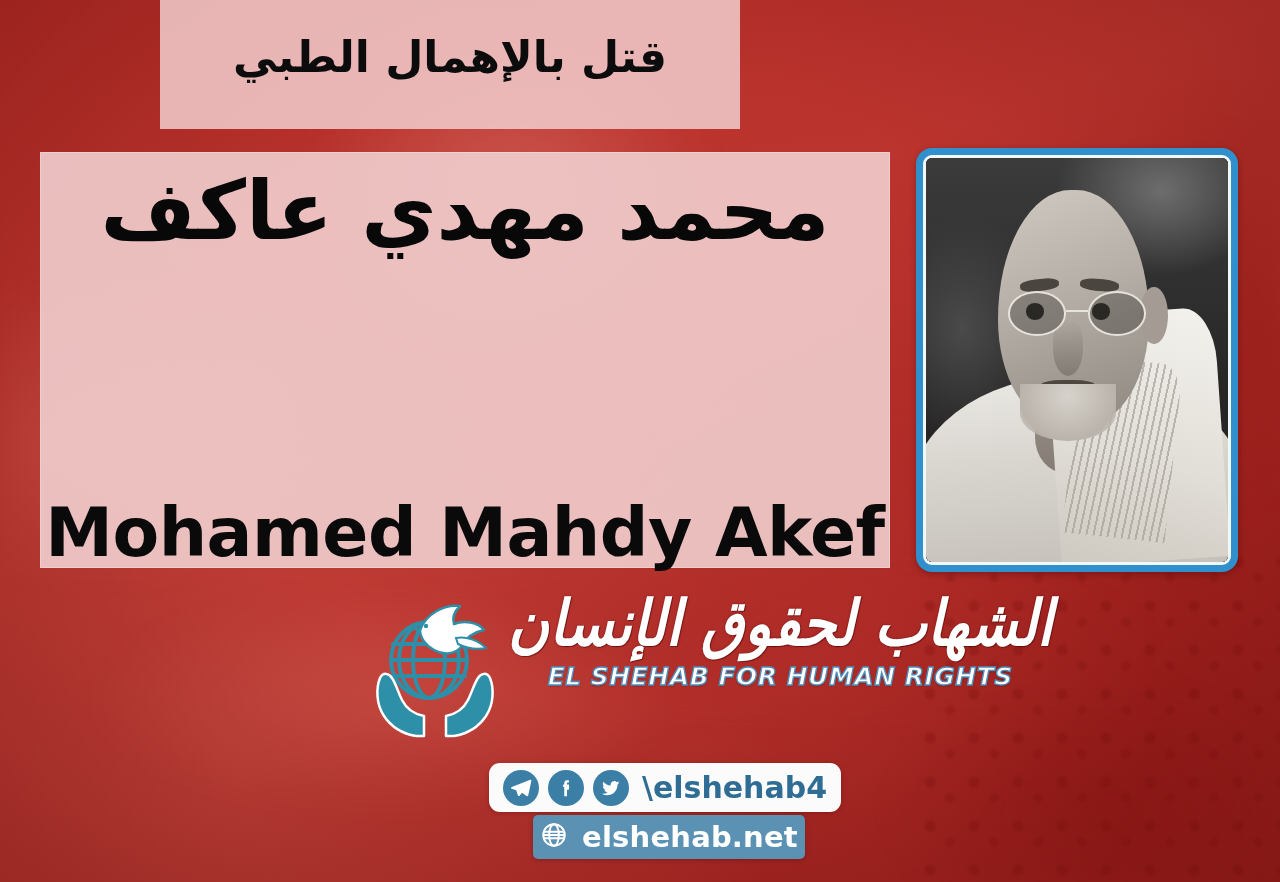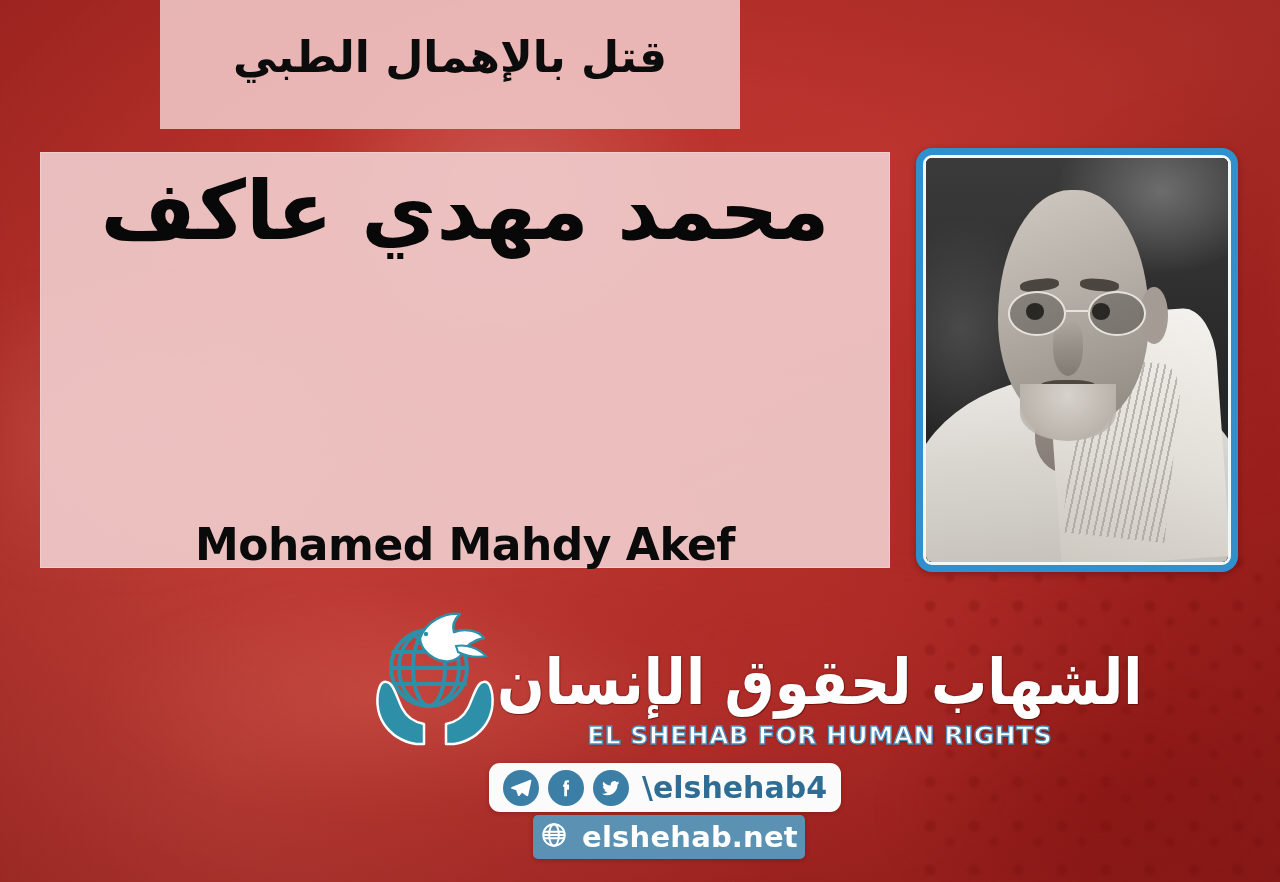--- a/index.html
+++ b/index.html
@@ -111,21 +111,21 @@
   .name-arabic {
     direction: rtl;
     font-size: 82px;
     font-weight: bold;
     color: #080808;
     line-height: 1.1;
     white-space: nowrap;
     margin-top: 14px;
   }
   .name-latin {
-    font-size: 44px;
+    font-size: 68px;
     font-weight: bold;
     color: #0a0a0a;
     line-height: 1.05;
     white-space: nowrap;
     letter-spacing: -0.5px;
   }
 
   
   .portrait-frame {
     position: absolute;
@@ -274,22 +274,23 @@
   }
 
   
   .logo-block {
     position: absolute;
     left: 374px;
     top: 592px;
     width: 530px;
     height: 158px;
     display: flex;
-    align-items: flex-end;
-    gap: 1px;
+    align-items: flex-start;
+    gap: 12px;
+    font-style: italic;
   }
   .logo-mark {
     width: 122px;
     height: 150px;
     position: relative;
     flex: 0 0 auto;
   }
   .logo-text-col {
     display: flex;
     flex-direction: column;

